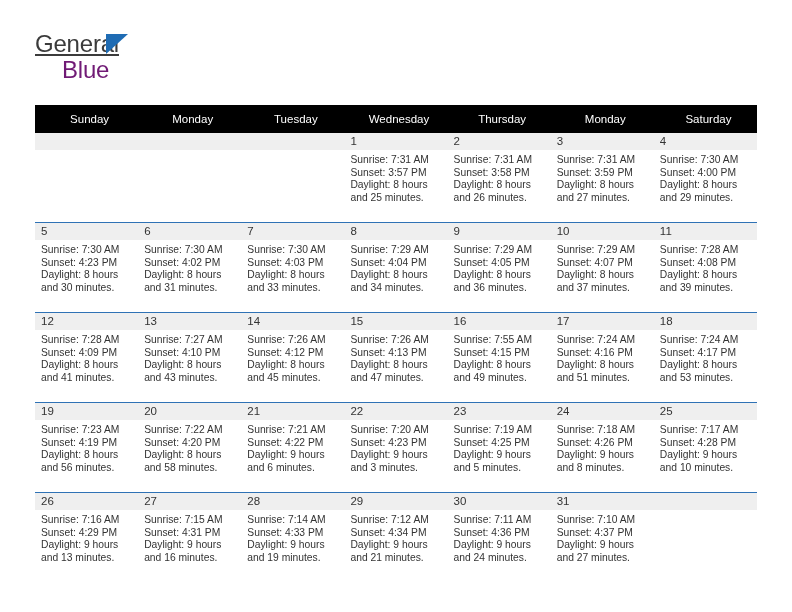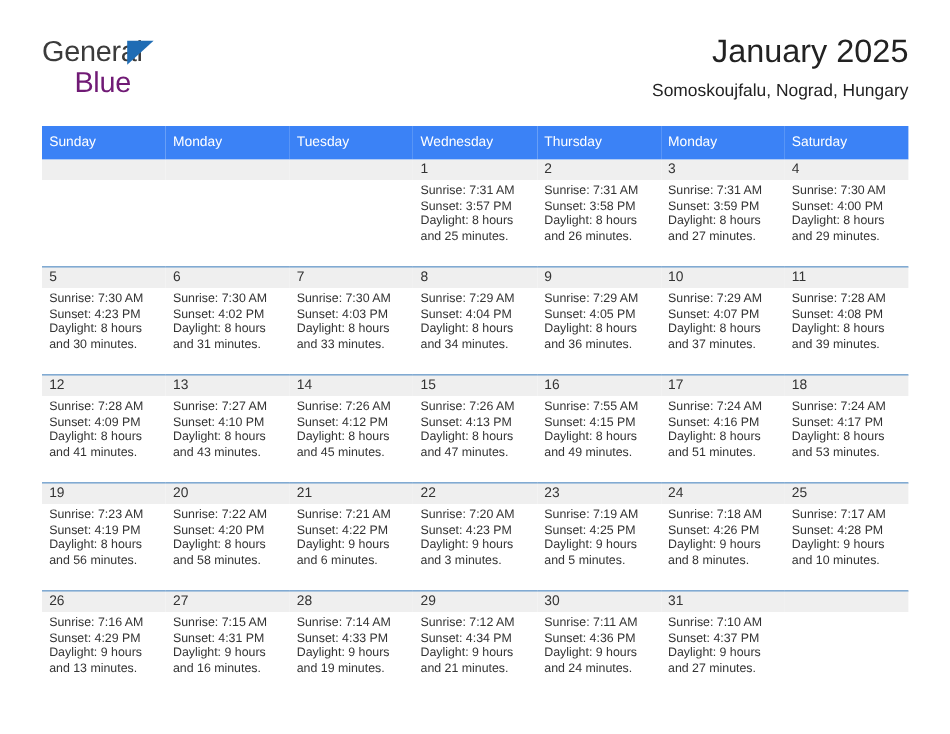--- a/index.html
+++ b/index.html
@@ -41,20 +41,21 @@
   .brand-row1 {
     position: relative;
     height: 25px;
     white-space: nowrap;
   }
   .brand-general {
     font-size: 24px;
     color: #3b3b3b;
     letter-spacing: -0.2px;
     font-family: "Liberation Sans", sans-serif;
+    text-decoration: underline;
   }
   .brand-flag {
     position: absolute;
     left: 71px;
     top: 2px;
     width: 0;
     height: 0;
     border-top: 20px solid #1f6cb4;
     border-right: 22px solid transparent;
   }
@@ -89,25 +90,25 @@
   
   .calendar {
     position: absolute;
     left: 35px;
     top: 105px;
     width: 722px;
     border-collapse: collapse;
     table-layout: fixed;
   }
   .calendar th {
-    background: #3b82f6;
+    background: #000000;
     color: #ffffff;
     font-size: 11.5px;
     font-weight: normal;
-    text-align: left;
+    text-align: center;
     padding: 5px 0 5px 6px;
     height: 18px;
     vertical-align: middle;
   }
   .calendar td {
     vertical-align: top;
     padding: 0;
     border-top: 1.5px solid #2f72b5;
   }
   .calendar tr.week-row:first-of-type td {
@@ -146,24 +147,20 @@
   <div class="header">
 
     <div class="brand">
       <div class="brand-row1">
         <span class="brand-general">General</span>
         <span class="brand-flag"></span>
       </div>
       <div class="brand-row2">Blue</div>
     </div>
 
-    <div class="titleblock">
-      <div class="cal-title">January 2025</div>
-      <div class="cal-subtitle">Somoskoujfalu, Nograd, Hungary</div>
-    </div>
 
   </div>
 
   <table class="calendar">
     <thead>
       <tr>
         <th>Sunday</th>
         <th>Monday</th>
         <th>Tuesday</th>
         <th>Wednesday</th>

